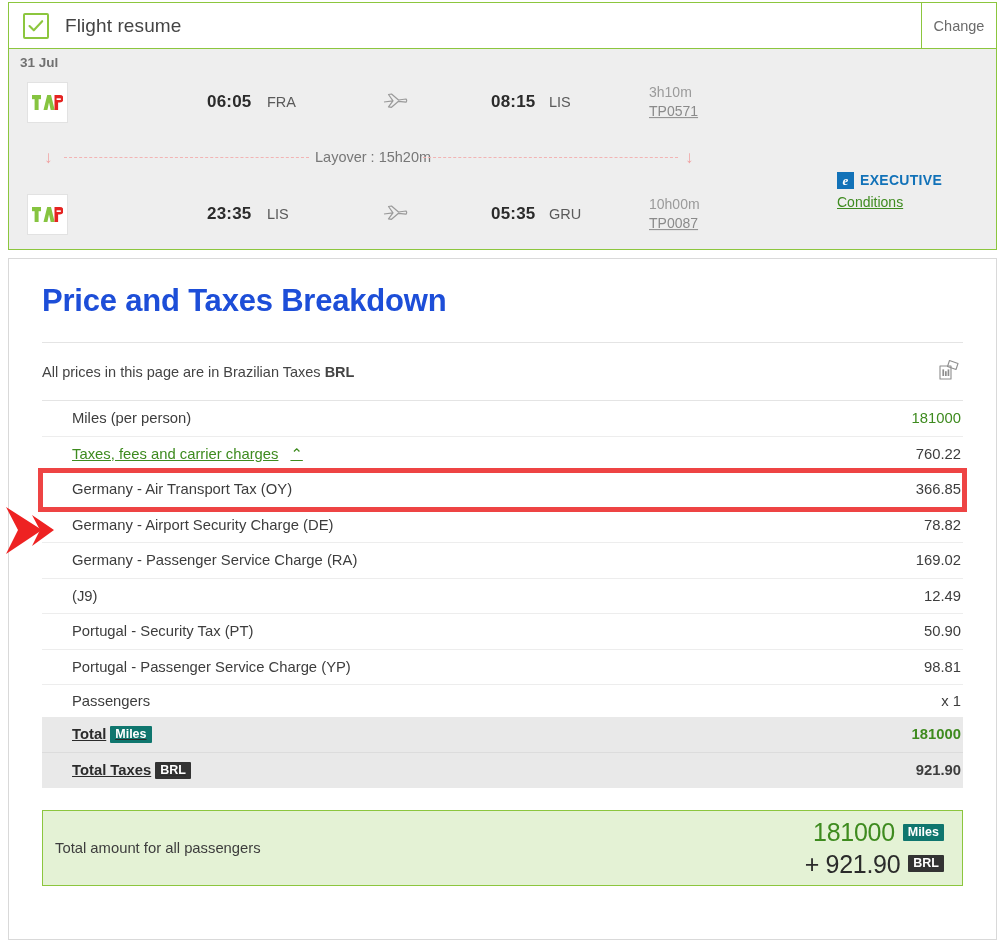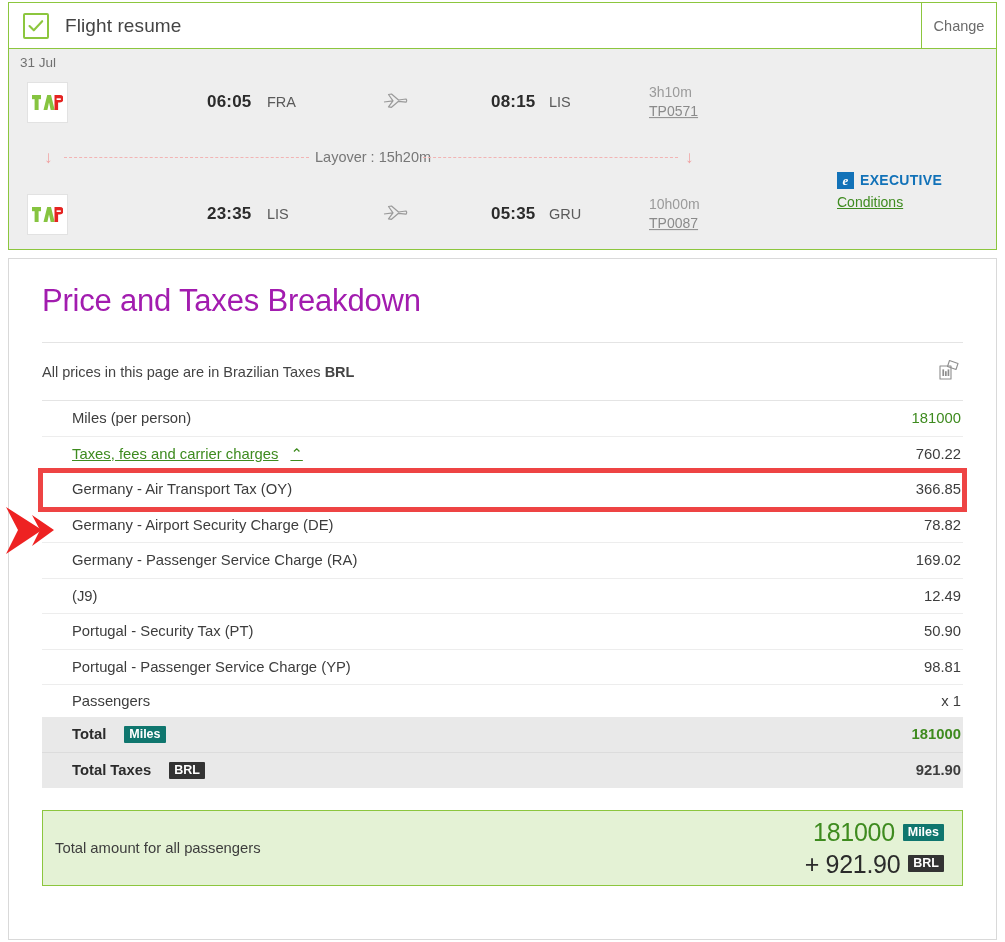--- a/index.html
+++ b/index.html
@@ -68,20 +68,21 @@
     background: #eeeeee;
     padding: 0;
     position: relative;
     height: 200px;
   }
   .date-label {
     position: absolute;
     left: 11px; top: 6px;
     font-size: 13.5px;
     color: #707070;
+    font-weight: bold;
   }
   .seg {
     position: absolute;
     left: 0; right: 0;
     height: 46px;
     display: flex;
     align-items: center;
   }
   .seg.s1 { top: 30px; }
   .seg.s2 { top: 142px; }
@@ -203,22 +204,22 @@
     left: 8px; top: 258px;
     width: 989px;
     height: 682px;
     border: 1px solid #d9d9d9;
     background: #ffffff;
     padding: 0 33px;
   }
   .pc-title {
     margin: 24px 0 0 0;
     font-size: 31px;
-    font-weight: normal;
-    color: #a21caf;
+    font-weight: bold;
+    color: #1d4ed8;
     letter-spacing: -.2px;
   }
   .cur-note {
     position: relative;
     margin-top: 23px;
     border-top: 1px solid #e4e4e4;
     height: 58px;
     display: flex;
     align-items: center;
   }
@@ -269,21 +270,21 @@
     background: #ffffff;
   }
   .row.passengers { border-bottom: none; height: 32px; }
   .row.total {
     background: #e9e9e9;
     border-bottom: 1px solid #dcdcdc;
     font-weight: bold;
     height: 35.5px;
   }
   .row.total:last-of-type { border-bottom: none; }
-  .row.total .label { display: inline-flex; align-items: center; gap: 18px; color: #2b2b2b; }
+  .row.total .label { display: inline-flex; align-items: center; gap: 4px; color: #2b2b2b; text-decoration: underline; }
   .row.total .value { font-weight: bold; }
   .row.total .value.green { color: #3E8B1F; }
   .badge {
     display: inline-block;
     font-size: 12.5px;
     font-weight: bold;
     color: #ffffff;
     padding: 1px 5px 2px 5px;
     line-height: 1.15;
     border-radius: 1px;

